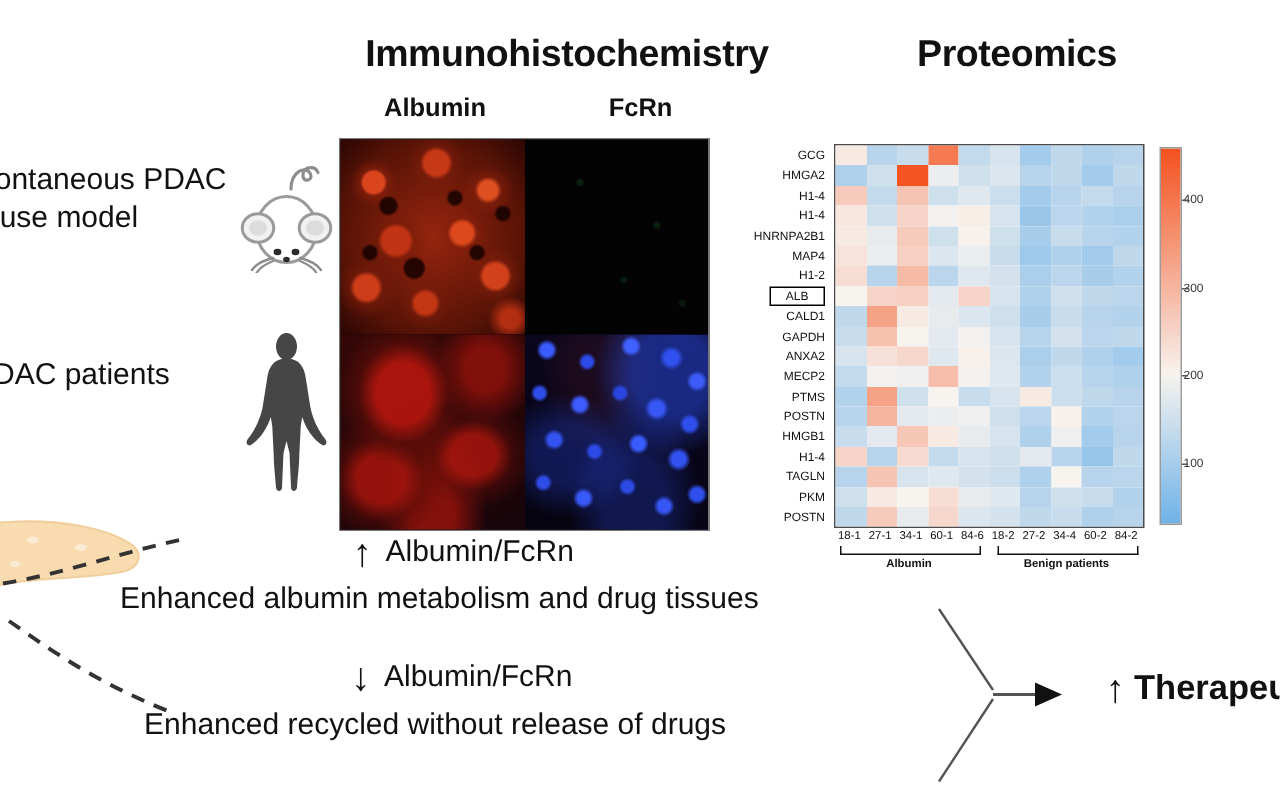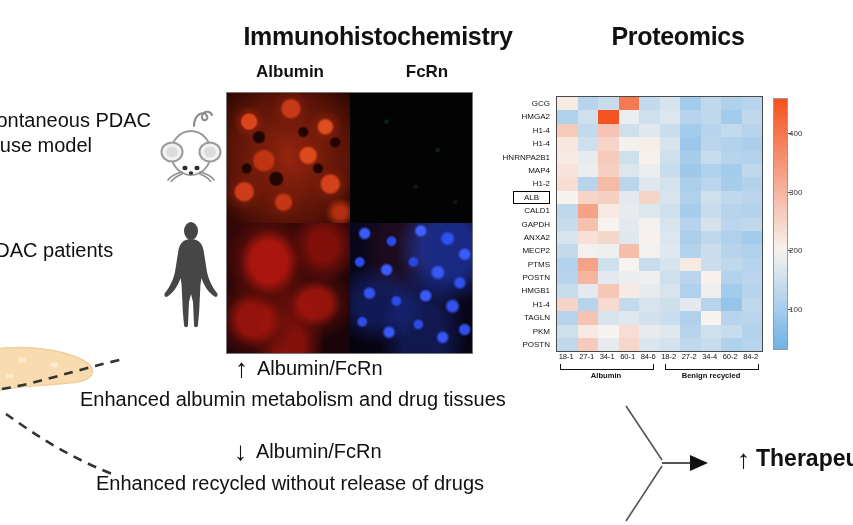--- a/index.html
+++ b/index.html
@@ -463,21 +463,21 @@
       <div class="col-lab">27-2</div>
       <div class="col-lab">34-4</div>
       <div class="col-lab">60-2</div>
       <div class="col-lab">84-2</div>
     </div>
 
   <div class="grp-bracket" style="left:63px;top:270px;width:92px;"></div>
   <div class="grp-label" style="left:63px;top:277px;width:92px;">Albumin</div>
 
   <div class="grp-bracket" style="left:168px;top:270px;width:92px;"></div>
-  <div class="grp-label" style="left:168px;top:277px;width:92px;">Benign recycled</div>
+  <div class="grp-label" style="left:168px;top:277px;width:92px;">Benign patients</div>
 
   <div id="cbar" style="background-image: linear-gradient(rgb(244, 81, 30) 0%, rgb(244, 94, 47) 5%, rgb(244, 108, 65) 10%, rgb(245, 121, 82) 15%, rgb(245, 135, 99) 20%, rgb(245, 148, 116) 25%, rgb(245, 161, 134) 30%, rgb(246, 175, 151) 35%, rgb(246, 188, 168) 40%, rgb(246, 202, 186) 45%, rgb(246, 215, 203) 50%, rgb(247, 228, 220) 55%, rgb(247, 242, 237) 60%, rgb(231, 236, 238) 65%, rgb(214, 227, 237) 70%, rgb(197, 219, 236) 75%, rgb(180, 211, 236) 80%, rgb(163, 203, 235) 85%, rgb(145, 194, 234) 90%, rgb(128, 186, 233) 95%, rgb(111, 178, 232) 100%);"></div>
 <div class="cbar-tick" style="top: 214.977px;">100</div>
     <div class="cbar-dash" style="top: 214.977px;"></div>
     <div class="cbar-tick" style="top: 156.372px;">200</div>
     <div class="cbar-dash" style="top: 156.372px;"></div>
     <div class="cbar-tick" style="top: 97.7674px;">300</div>
     <div class="cbar-dash" style="top: 97.7674px;"></div>
     <div class="cbar-tick" style="top: 39.1628px;">400</div>
     <div class="cbar-dash" style="top: 39.1628px;"></div>

